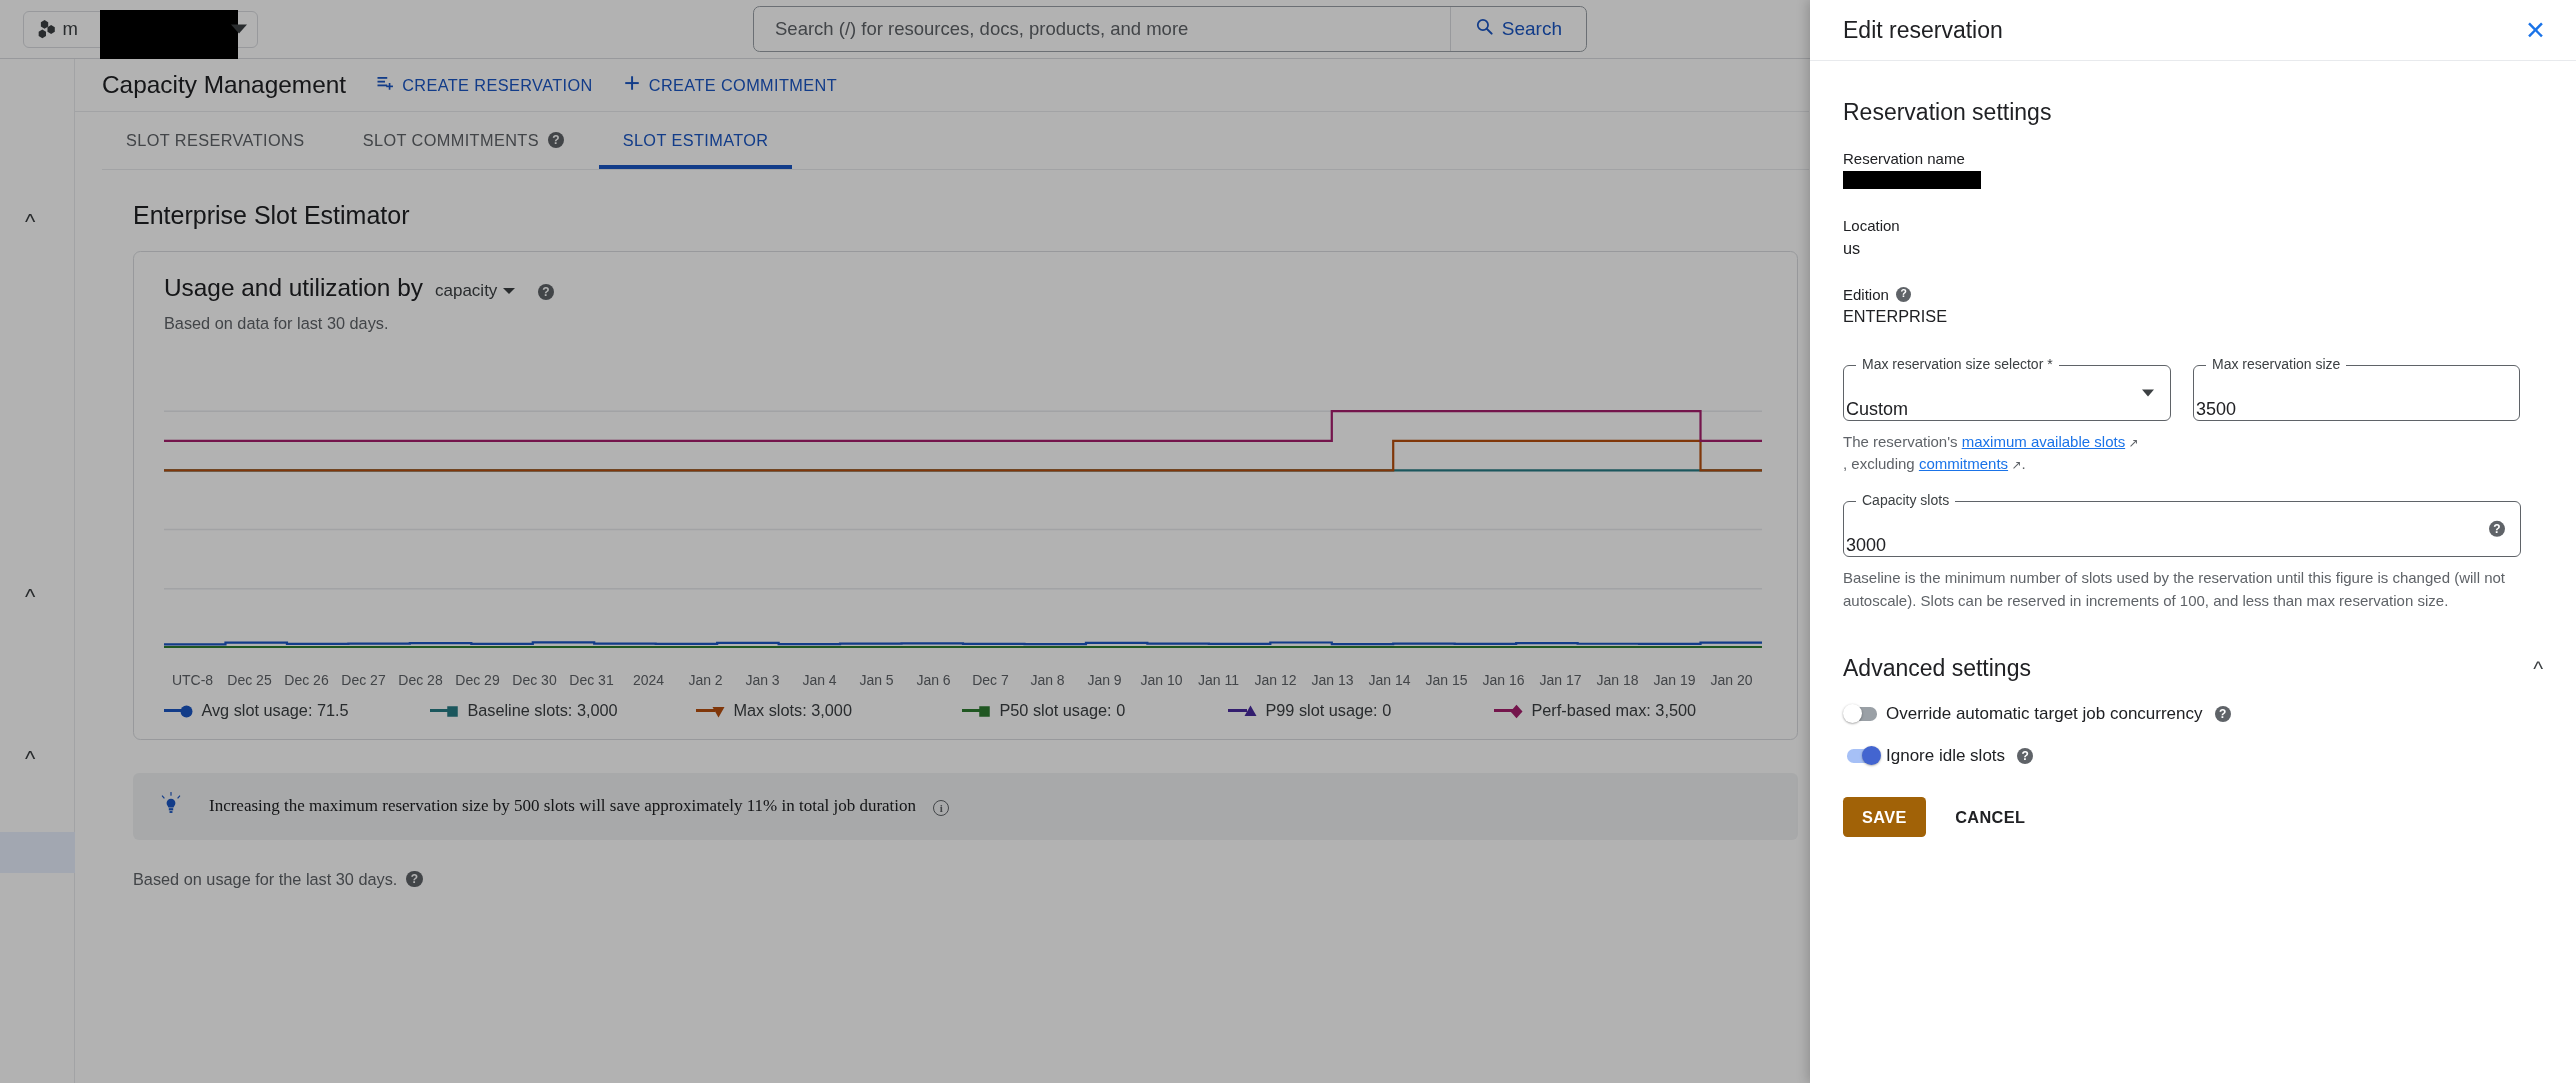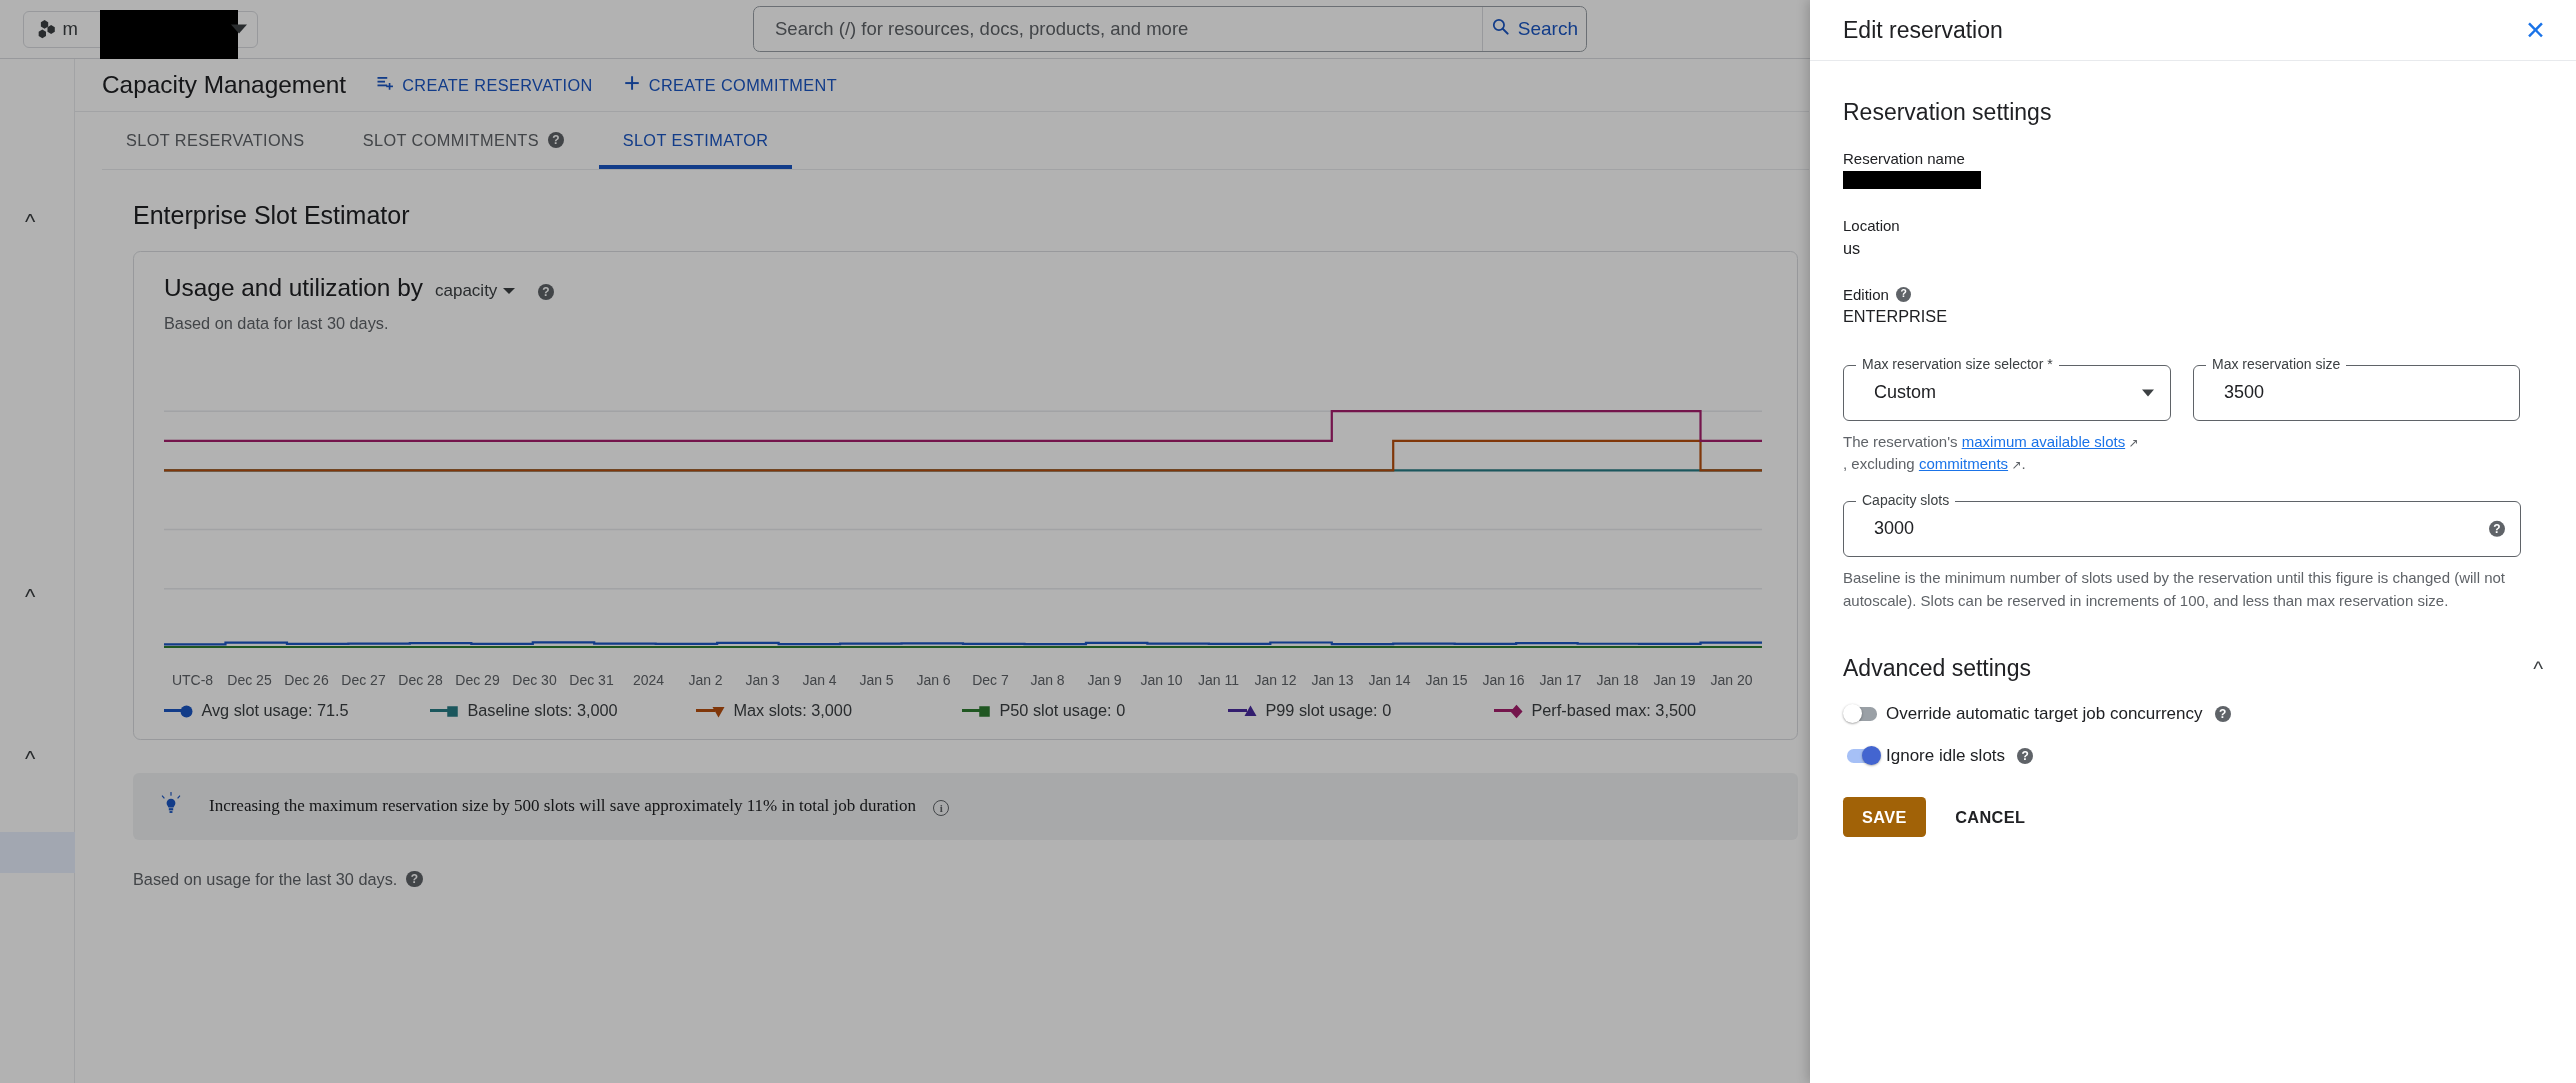--- a/index.html
+++ b/index.html
@@ -68,21 +68,21 @@
     display: flex; align-items: center;
   }
   .search-ph {
     flex: 1; font-size: 18.5px; color: #5f6368; padding-left: 21px;
     white-space: nowrap;
   }
   .search-btn {
     border-left: 0.7px solid #dadce0;
     height: 100%;
     display: flex; align-items: center; gap: 7.4px;
-    padding: 0 8px;
+    padding: 0 24px;
     color: #1a56c4; font-size: 19px; text-align: right;
   }
 
   
   .leftrail {
     position: absolute; left: 0; top: 59px;
     width: 75px; height: 1024px;
     background: #ffffff;
     border-right: 0.7px solid #e8eaed;
   }
@@ -208,22 +208,22 @@
   .fld-value { font-size: 16.3px; color: #202124; }
   .redact-name { width: 138px; height: 18px; background: #000; }
   .gap-a { height: 28px; }
   .gap-b { height: 34px; }
 
   .row2 { display: flex; gap: 22px; margin-top: 4.4px; }
   .outfield {
     position: relative;
     border: 0.7px solid #5f6368; border-radius: 6px;
     height: 56px;
-    display: flex; align-items: center;
-    padding: 0 30px;
+    display: flex; align-items: flex-end;
+    padding: 0 2px;
   }
   .outfield .lbl {
     position: absolute; top: -9.6px; left: 12px;
     background: #fff; padding: 0 6px;
     font-size: 14px; color: #3c4043;
     white-space: nowrap;
   }
   .outfield .val { font-size: 18px; color: #202124; }
   .outfield .dd-caret {
     position: absolute; right: 16.3px; top: 50%; transform: translateY(-50%);

